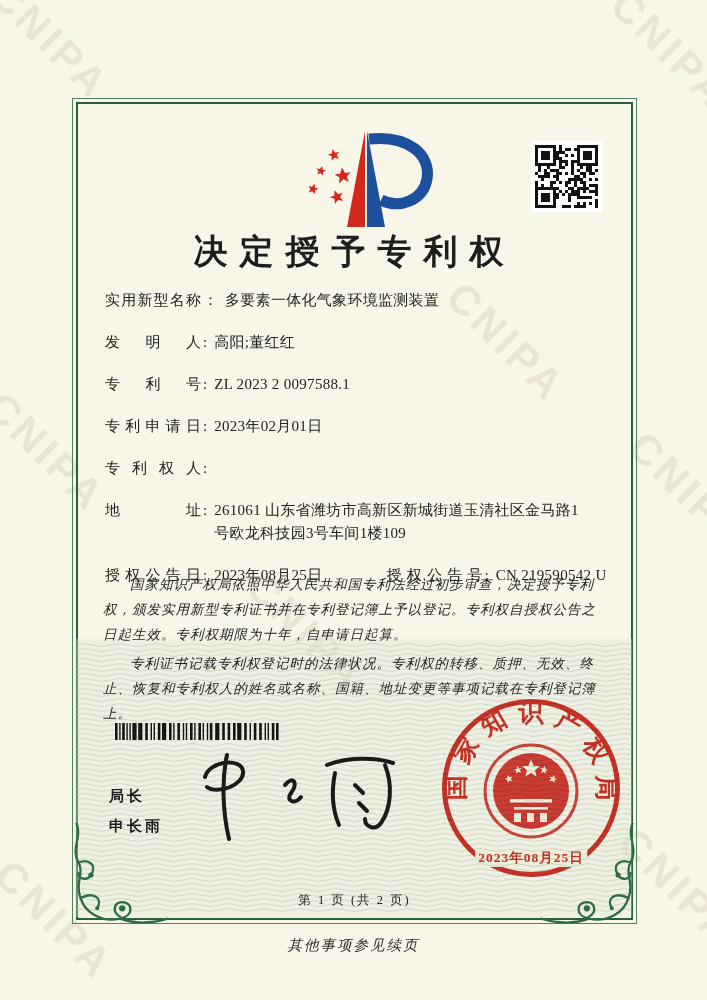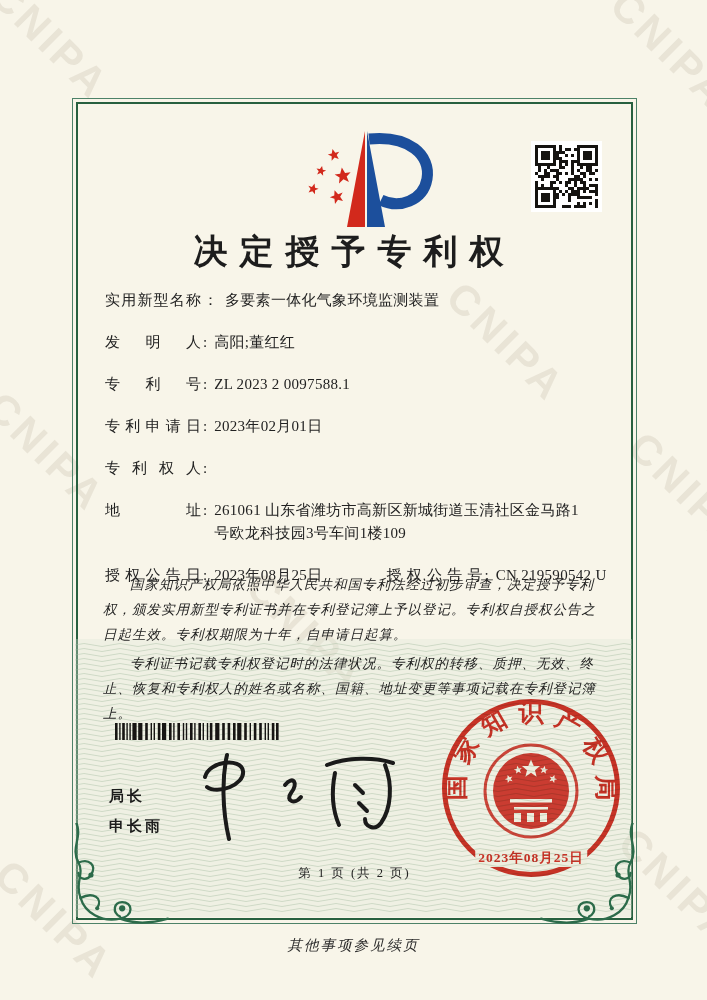--- a/index.html
+++ b/index.html
@@ -36,21 +36,21 @@
   .sig-block{position:absolute;left:36px;top:682px;z-index:3;
              font-family:"Liberation Sans",sans-serif;font-weight:bold;font-size:15px;
              letter-spacing:3px;color:#1c1c1c;line-height:30px;}
   .sig-svg{position:absolute;left:116px;top:648px;z-index:3;}
   .seal{position:absolute;left:369px;top:600px;width:178px;height:178px;z-index:4;
         mix-blend-mode:multiply;opacity:0.93;}
   .seal-ring{position:absolute;inset:0;border:5px solid #cc2317;border-radius:50%;}
   .seal-date{position:absolute;left:50%;top:150px;transform:translateX(-50%);
              background:#f8f5ea;color:#cf2418;font-weight:bold;font-size:13.5px;
              letter-spacing:1px;white-space:nowrap;padding:0 3px;}
-  .page-ind{position:absolute;left:0;top:766px;width:100%;text-align:center;
+  .page-ind{position:absolute;left:0;top:793px;width:100%;text-align:center;
             font-size:12.5px;letter-spacing:2px;z-index:3;}
   .foot-note{position:absolute;left:0;top:936px;width:100%;text-align:center;z-index:3;
              font-style:italic;font-size:14.5px;letter-spacing:2px;color:#2c2c2c;}
 </style>
 </head>
 <body>
 
 <div class="wm" style="left:-24px;top:16px">CNIPA</div>
 <div class="wm" style="left:596px;top:26px">CNIPA</div>
 <div class="wm" style="left:432px;top:318px">CNIPA</div>

